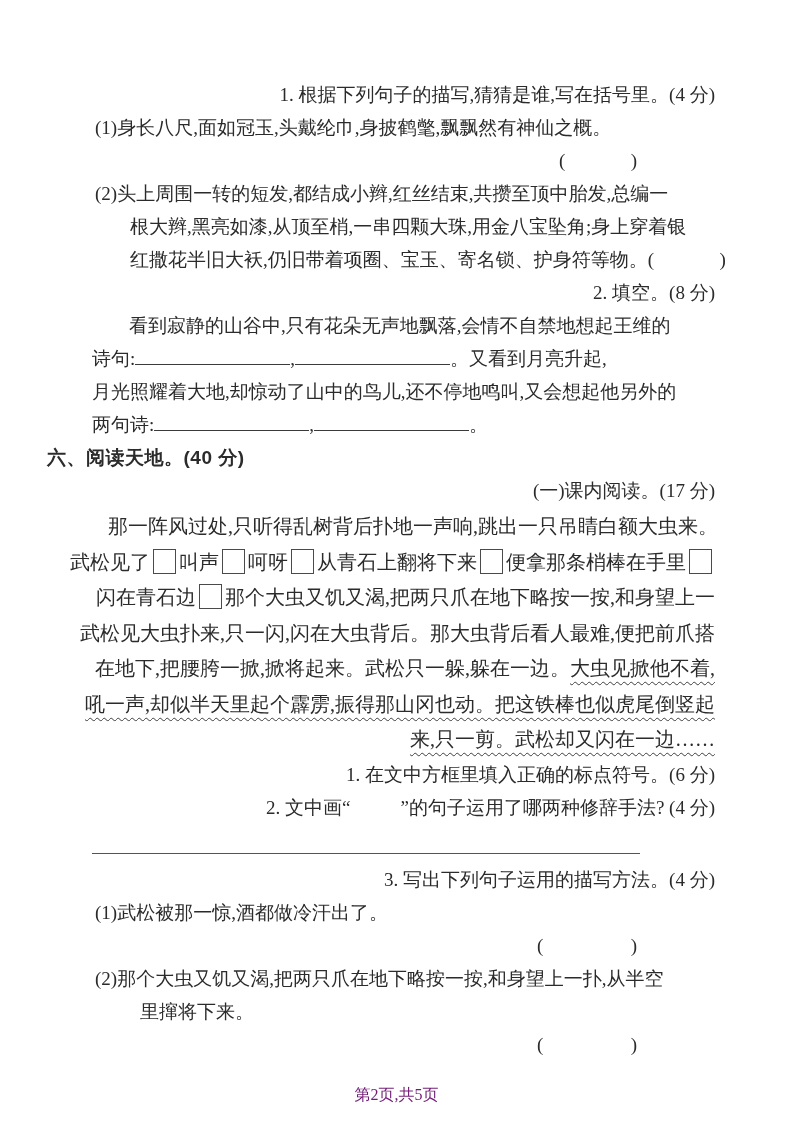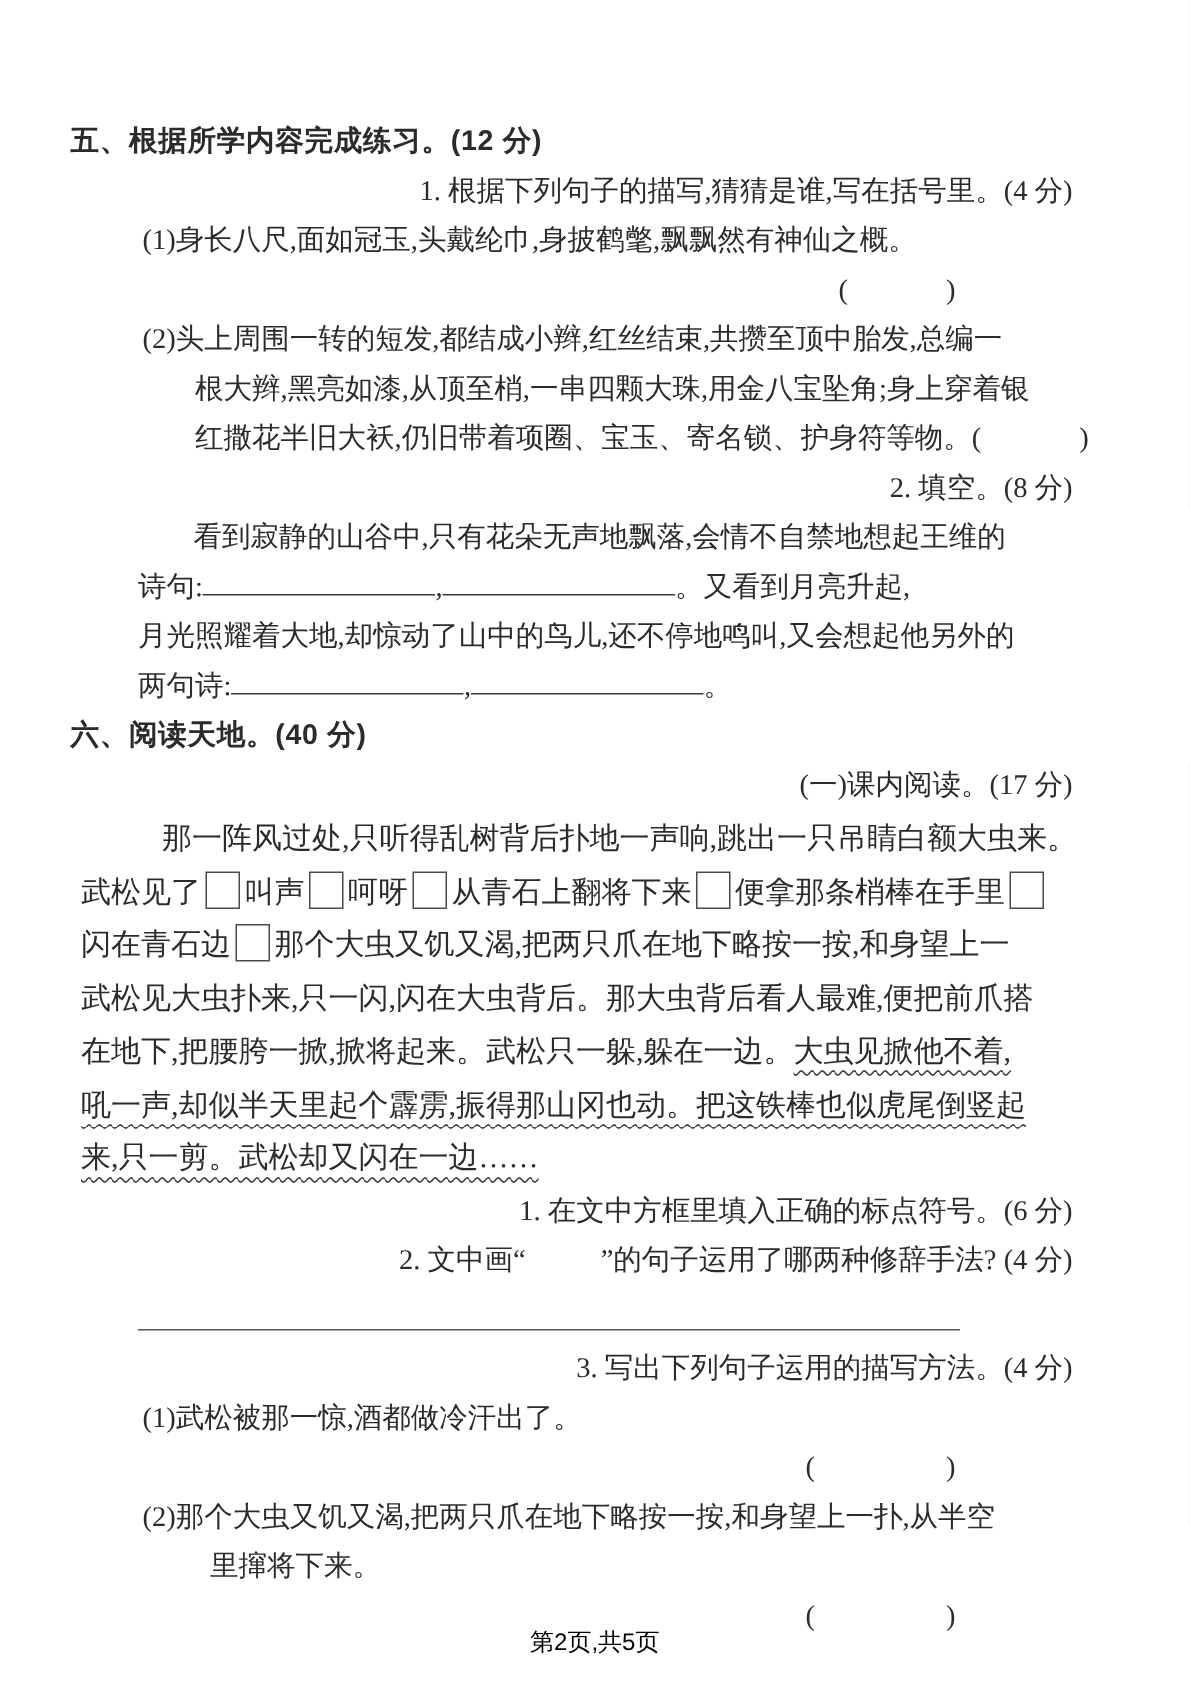--- a/index.html
+++ b/index.html
@@ -56,20 +56,21 @@
   }
   .passage{
     font-family:"Liberation Serif",serif;
     font-size:20px;
     margin-top:2px;
   }
   .pln{
     line-height:35.5px;
     padding-left:7px;
     white-space:nowrap;
+    text-align:right;
   }
   .pfirst2{text-indent:54px;}
   .pbox{
     display:inline-block;
     width:21px;height:23px;
     border:1.5px solid #4a4a4a;
     background:#fff;
     vertical-align:-5px;
     margin:0 3px;
   }
@@ -88,32 +89,31 @@
     height:29px;
     width:548px;
     margin-left:45px;
     border-bottom:1.6px solid #555;
     margin-bottom:9px;
   }
   .footer{
     position:absolute;
     left:0;right:0;bottom:16px;
     text-align:center;
-    font-family:Liberation Sans, sans-serif;
+    font-family:Liberation Serif, serif;
     font-size:16px;
-    color:#000000;
+    color:#701a75;
   }
 </style>
 </head>
 <body>
 
 <div class="page">
   <div class="content">
 
-    <div class="h">五、根据所学内容完成练习。(12 分)</div>
 
     <div class="ln ind1">1. 根据下列句子的描写,猜猜是谁,写在括号里。(4 分)</div>
 
     <div class="ln ind2 row">
       <span>(1)身长八尺,面如冠玉,头戴纶巾,身披鹤氅,飘飘然有神仙之概。</span>
       <span class="bracket">
           <span>(</span>
           <span>)</span>
         </span>
     </div>

